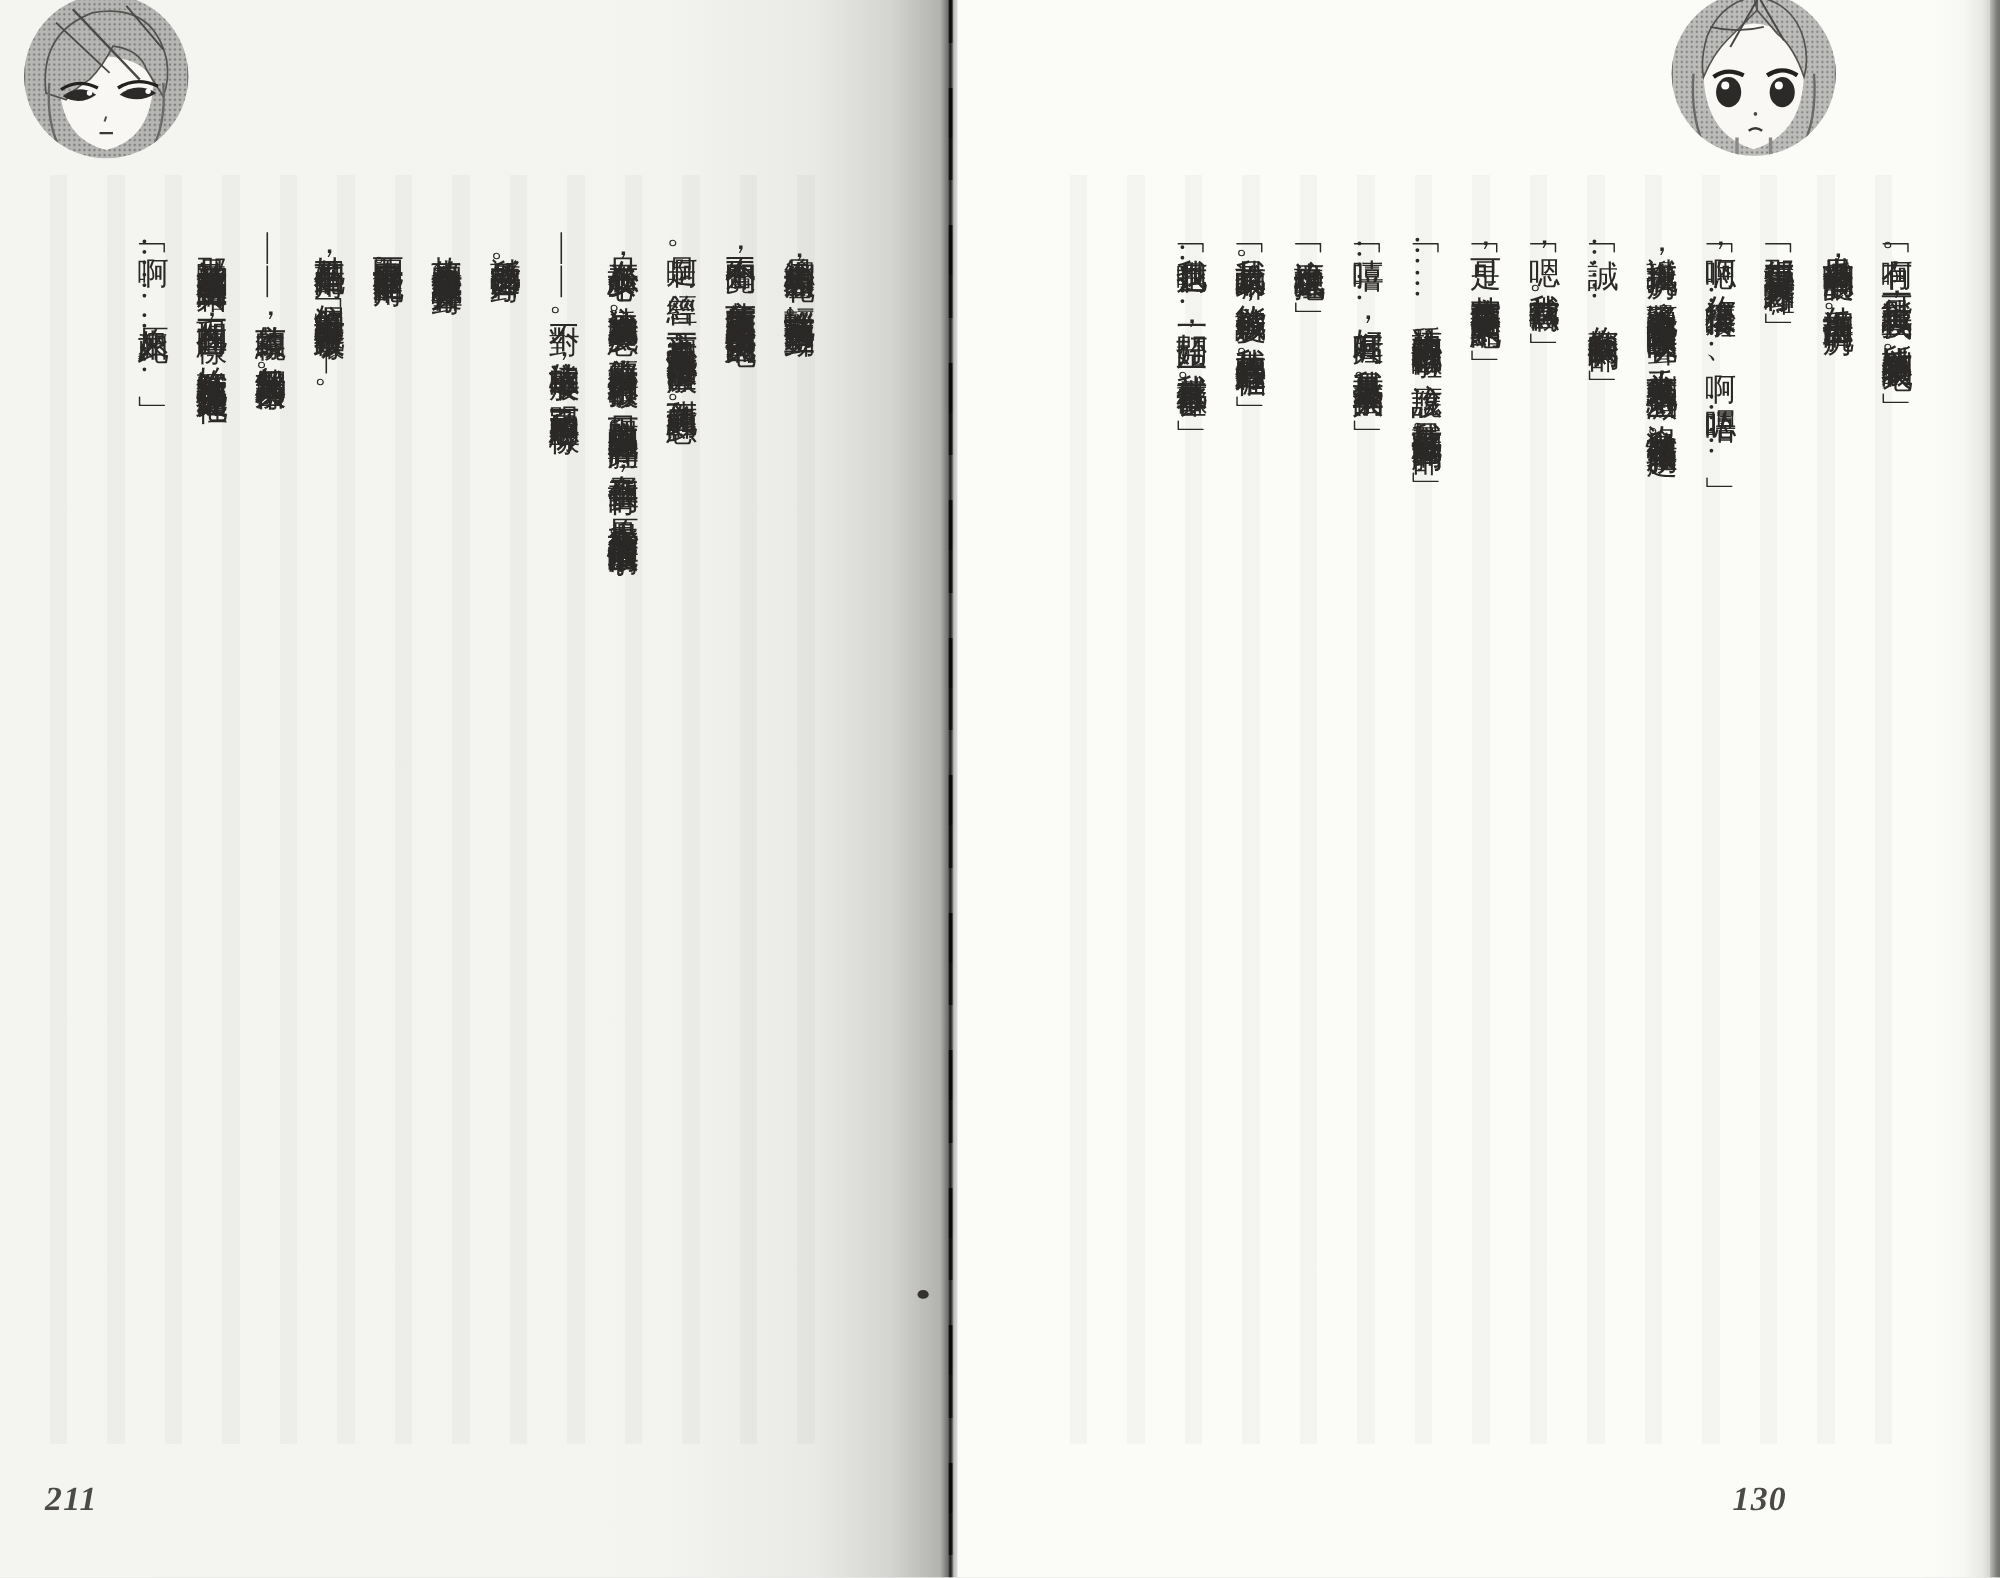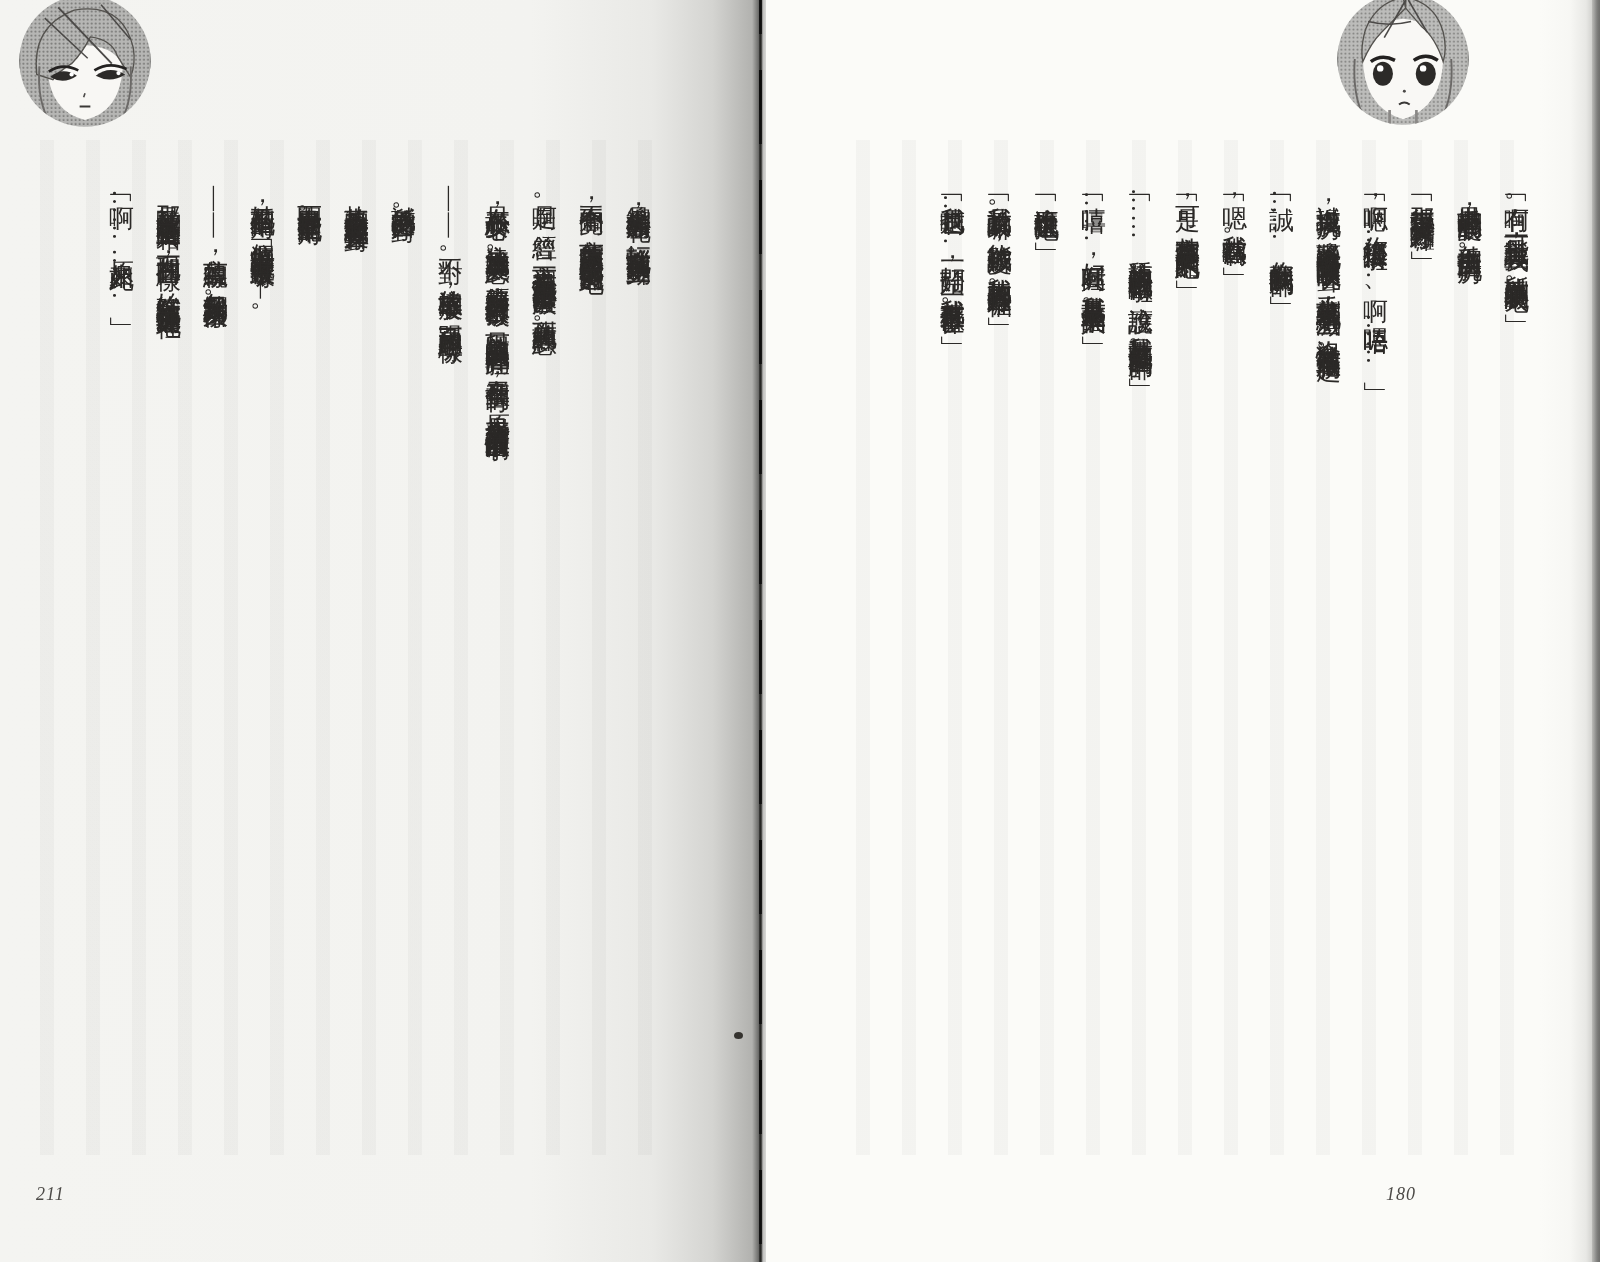--- a/index.html
+++ b/index.html
@@ -35,22 +35,23 @@
   .vtext{
     position:absolute;top:146px;height:1012px;
     writing-mode:vertical-rl;text-orientation:mixed;
     font-size:25px;letter-spacing:1.5px;line-height:47px;
     color:#2b2927;
   }
   .vtext p{margin:0;padding:0;text-indent:40px;}
   .text-left{right:96px;}
   .text-right{right:60px;}
   .page-number{
-    position:absolute;font-style:italic;font-size:18px;color:#4c4a47;
+    position:absolute;font-style:italic;font-size:27px;color:#4c4a47;
     letter-spacing:1px;
+    font-weight:bold;
   }
   .pn-left{left:36px;top:1184px;}
   .pn-right{left:620px;top:1184px;}
   .portrait{position:absolute;width:134px;height:134px;}
   .portrait-left{left:18px;top:-6px;}
   .portrait-right{left:570px;top:-8px;}
   .speck{position:absolute;background:#35332f;border-radius:50%;}
   .speck-a{left:734px;top:1032px;width:9px;height:7px;}
   .speck-b{left:799px;top:476px;width:4px;height:9px;border-radius:40%/60%;transform:rotate(14deg);background:#55534f;}
   .edge-right{
@@ -178,16 +179,16 @@
       <p>「誠……你喜歡我的胸部嗎？」</p>
       <p>「嗯，我當然喜歡啊。」</p>
       <p>「可是，其實你喜歡的是要更大一點的吧？」</p>
       <p>「……這種大小的胸部我就很喜歡啦。應該說，我最喜歡的就是世界的胸部。」</p>
       <p>「嘻嘻……好高興喔，我真是世界上最幸福的人了。」</p>
       <p>「這麼說也太扯了吧？」</p>
       <p>「我是說真的嘛。能夠被誠所愛，我真的真的覺得好幸福喔。」</p>
       <p>「我也是啊……打一開始，我就一直最喜歡世界了。」</p>
     </div>
 
-  <div class="page-number pn-right">180</div>
+  <div class="page-number pn-right">130</div>
 </div>
 
 <div class="edge-right"></div>
 
 </body></html>

